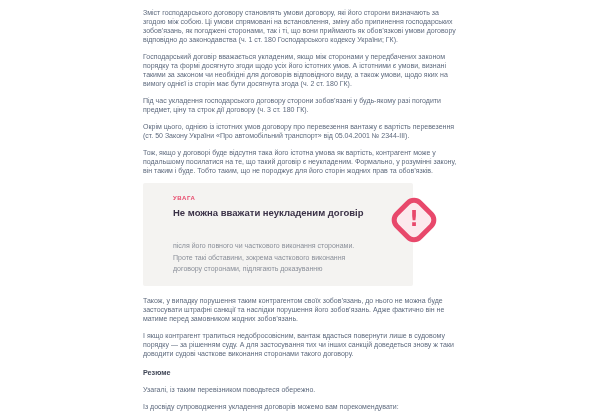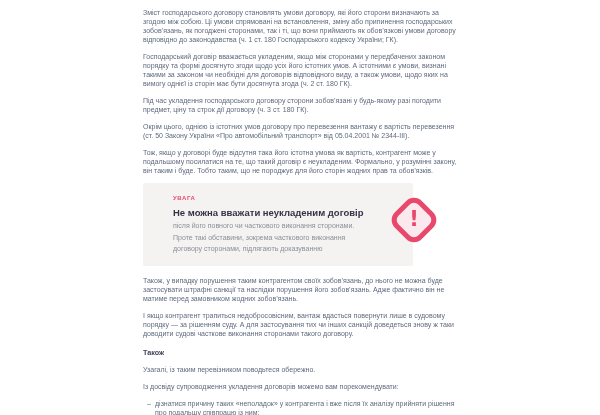--- a/index.html
+++ b/index.html
@@ -43,21 +43,21 @@
     font-weight: bold;
     letter-spacing: 0.6px;
     text-transform: uppercase;
     margin-bottom: 4px;
   }
   .warning-title {
     color: #3a3147;
     font-size: 9.5px;
     font-weight: bold;
     line-height: 12px;
-    margin-bottom: 1px;
+    margin-bottom: 21px;
   }
   .warning-body {
     color: #8a8f99;
     font-size: 7px;
     line-height: 11.5px;
     width: 200px;
   }
   .warning-icon-wrap {
     position: absolute;
     top: 14px;
@@ -135,21 +135,21 @@
       <div class="warning-icon-wrap">
         <div class="warning-icon">
           <span class="bang">!</span>
         </div>
       </div>
     </div>
 
     <p>Також, у випадку порушення таким контрагентом своїх зобов’язань, до нього не можна буде застосувати штрафні санкції та наслідки порушення його зобов’язань. Адже фактично він не матиме перед замовником жодних зобов’язань.</p>
     <p>І якщо контрагент трапиться недобросовісним, вантаж вдасться повернути лише в судовому порядку — за рішенням суду. А для застосування тих чи інших санкцій доведеться знову ж таки доводити судові часткове виконання сторонами такого договору.</p>
 
-    <div class="resume-heading">Також</div>
+    <div class="resume-heading">Резюме</div>
 
     <p>Узагалі, із таким перевізником поводьтеся обережно.</p>
     <p>Із досвіду супроводження укладення договорів можемо вам порекомендувати:</p>
 
     <ul class="recommendations">
       <li>
         <span class="marker">–</span>
         <span class="li-text">дізнатися причину таких «неполадок» у контрагента і вже після їх аналізу прийняти рішення про подальшу співпрацю із ним;</span>
       </li>
 

